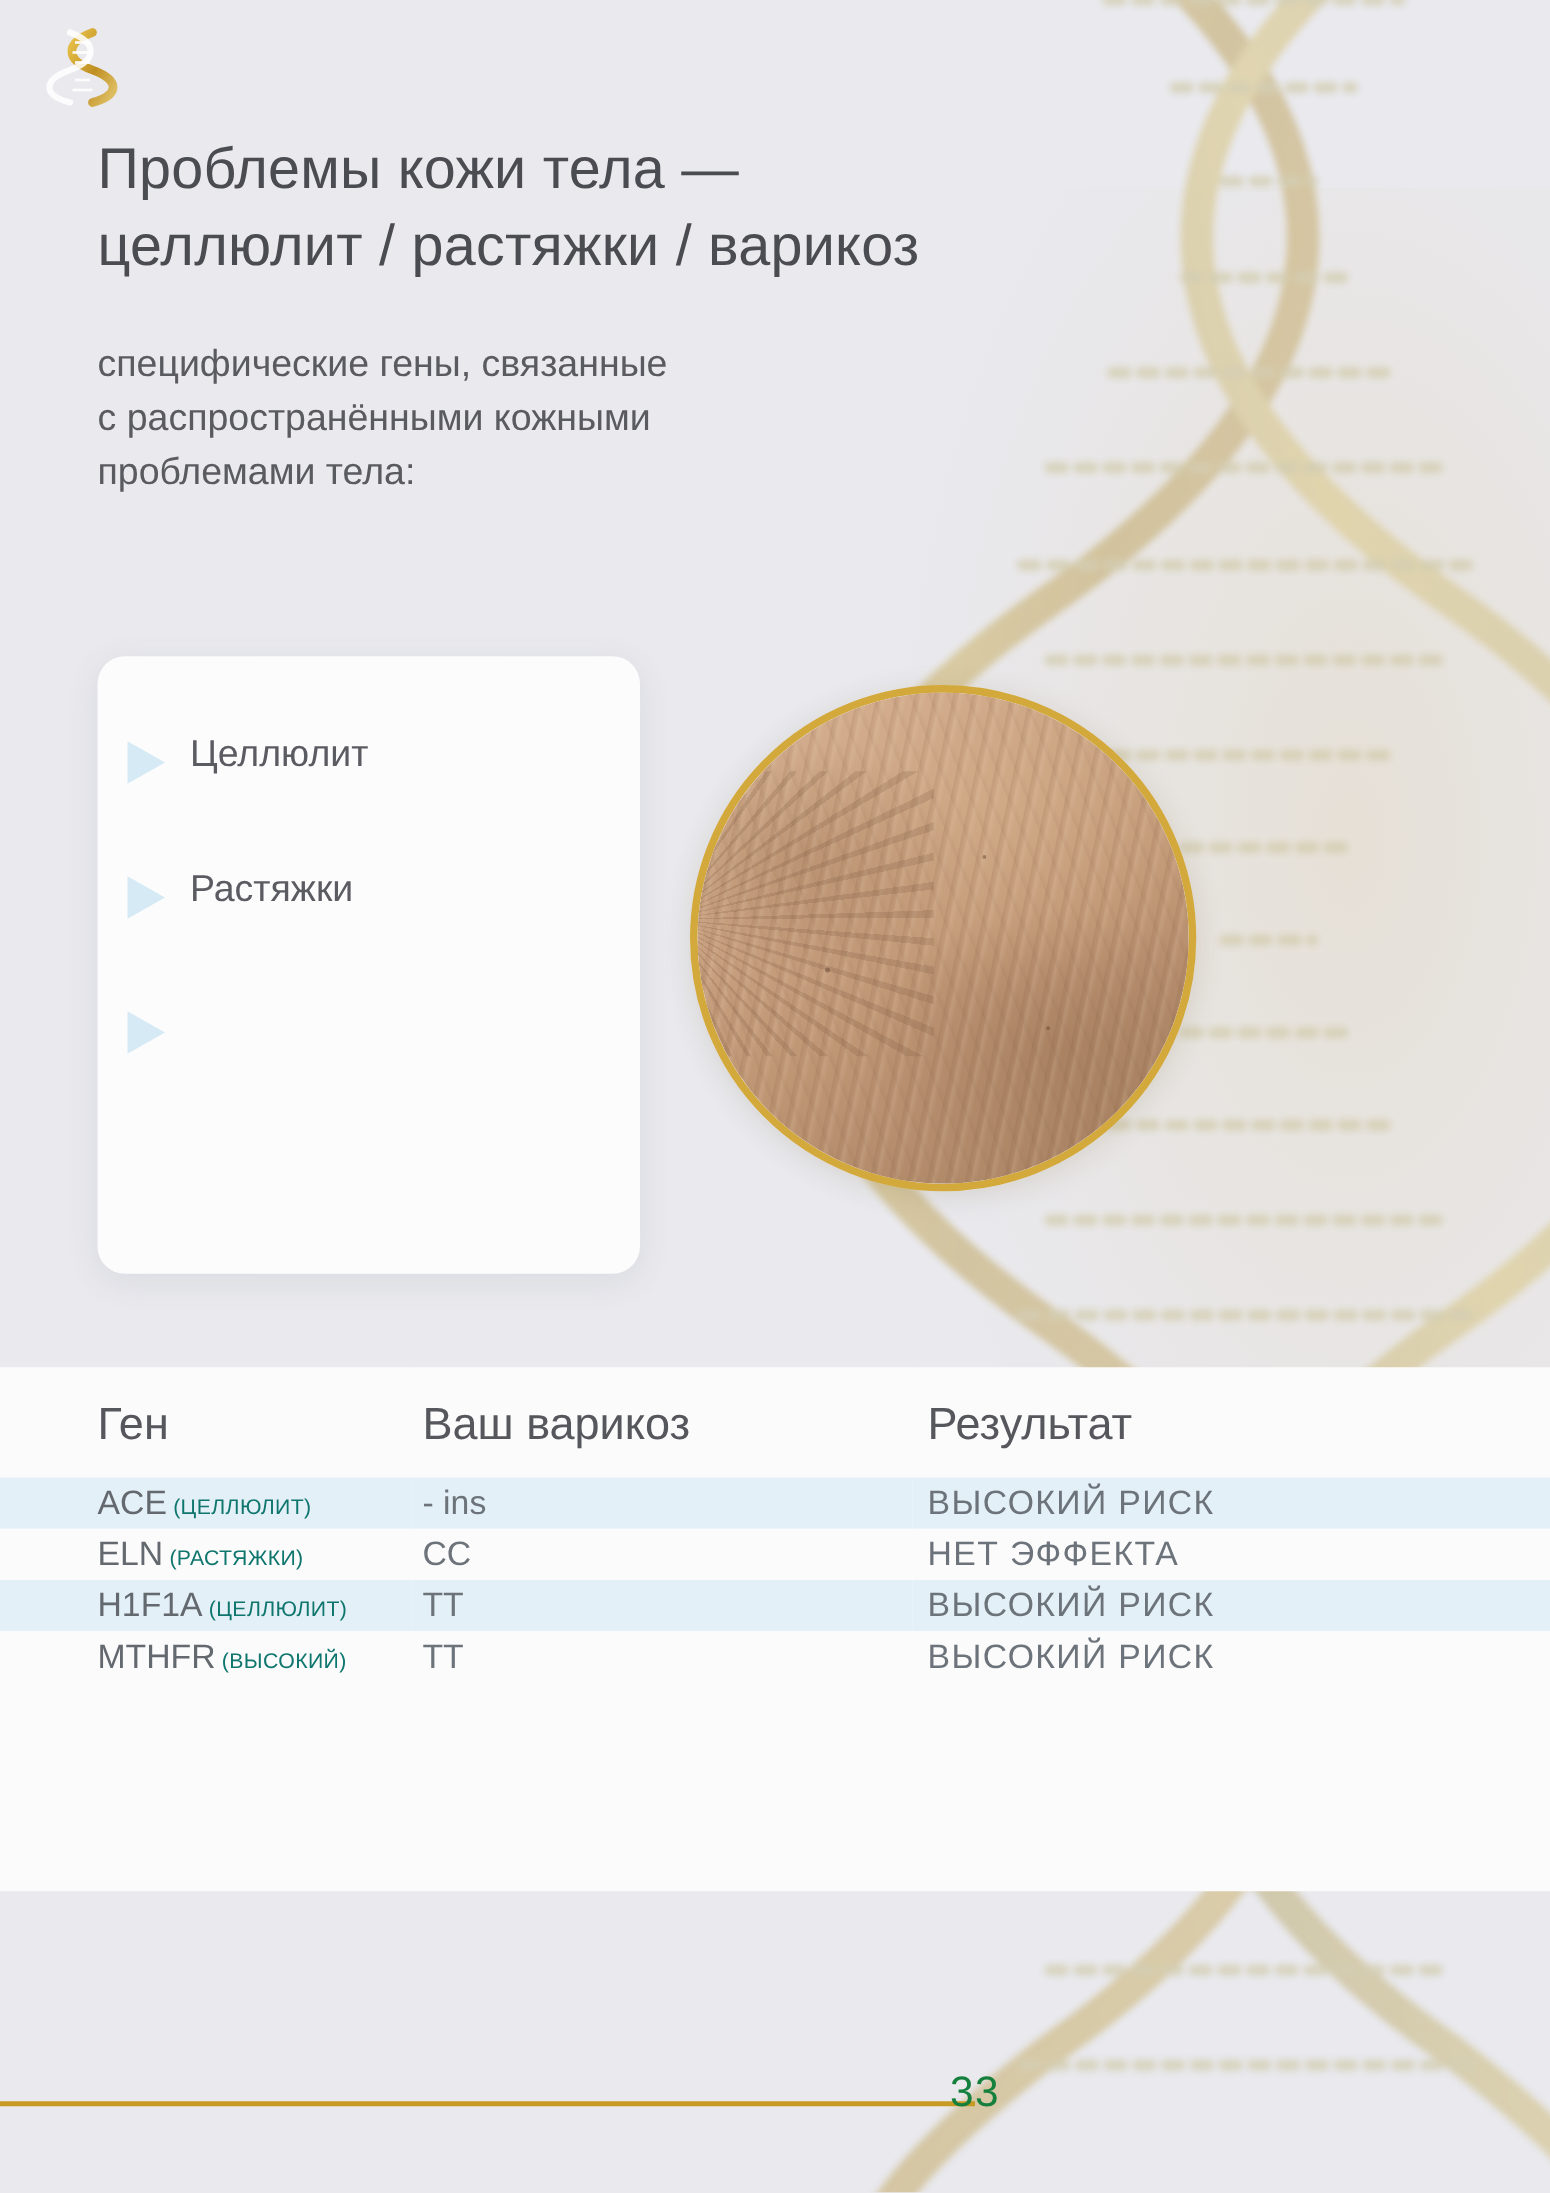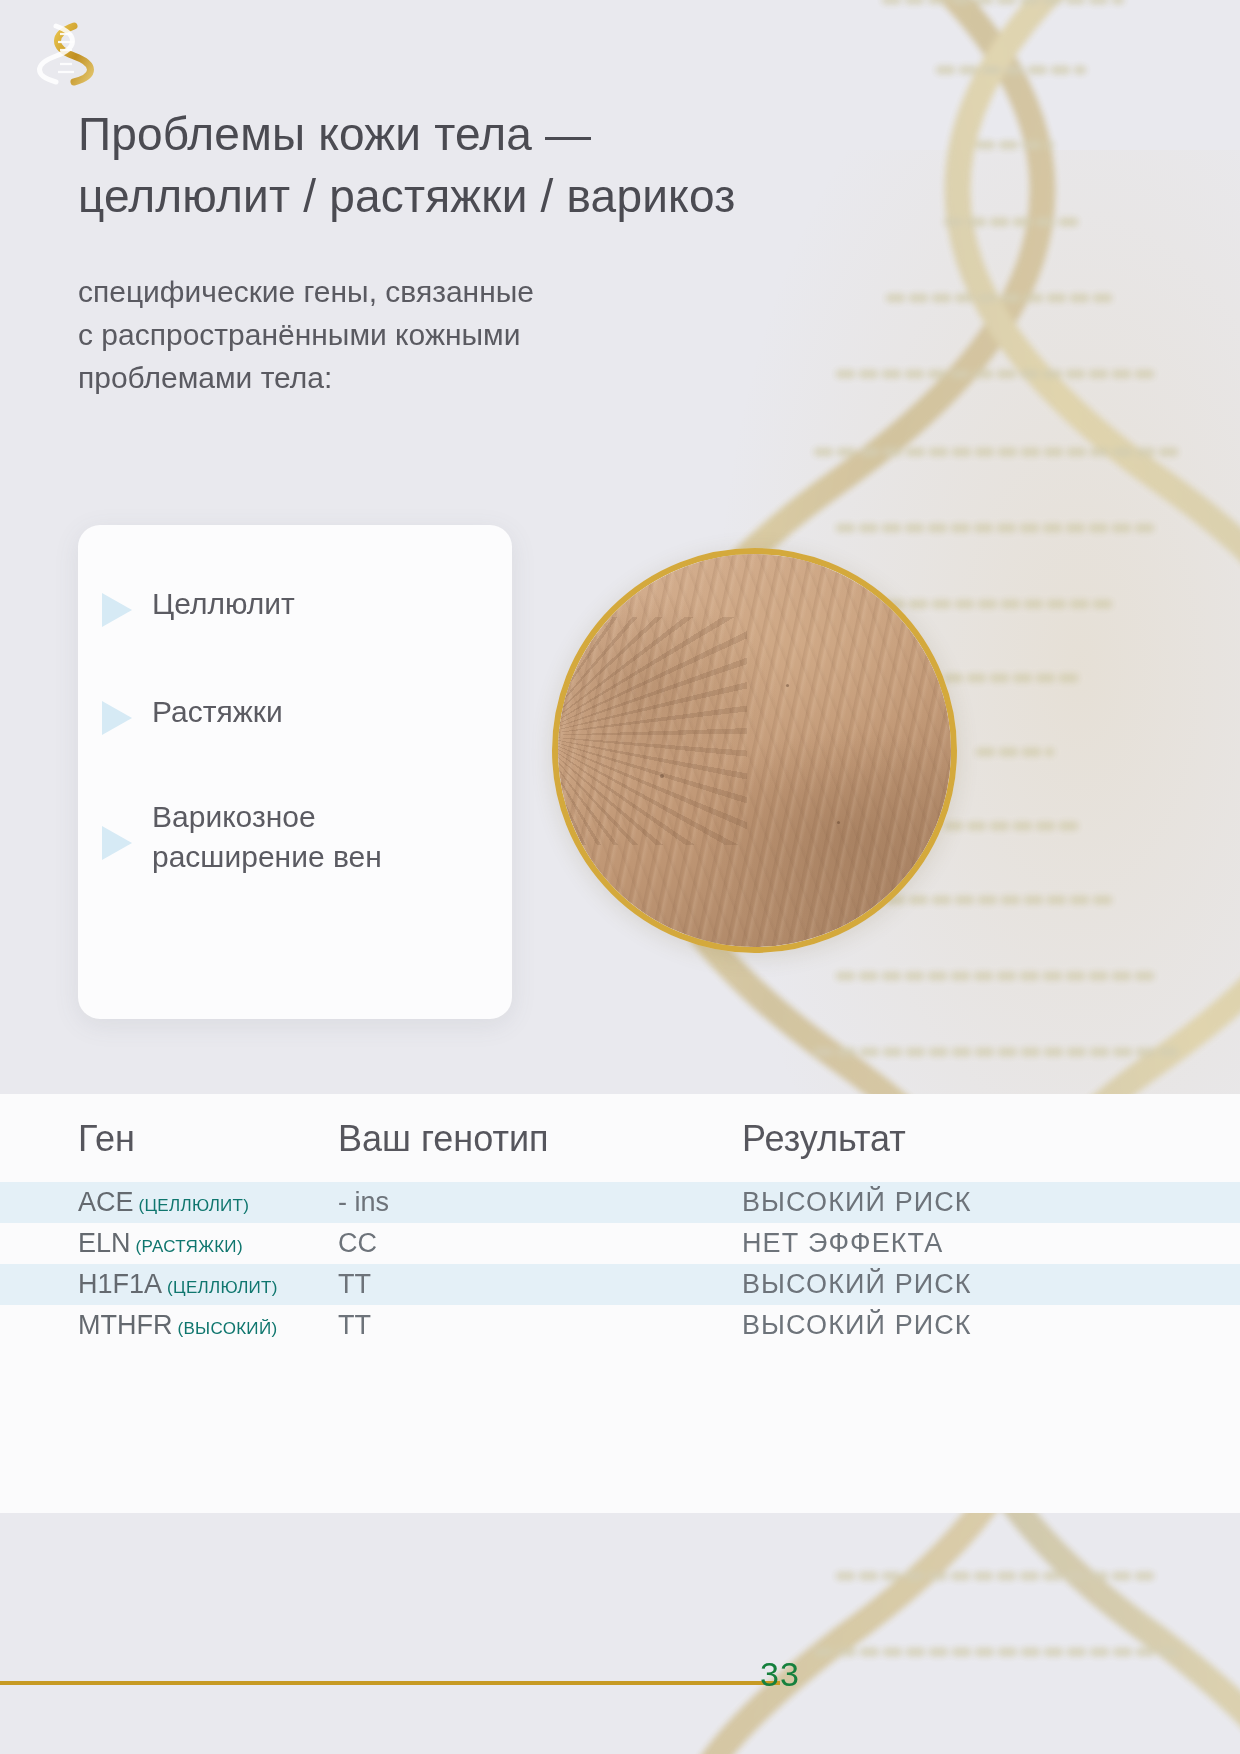--- a/index.html
+++ b/index.html
@@ -318,21 +318,20 @@
     <div class="bullet">
       <span class="tri"></span>
       <span class="bullet-label">Целлюлит</span>
     </div>
     <div class="bullet">
       <span class="tri"></span>
       <span class="bullet-label">Растяжки</span>
     </div>
     <div class="bullet">
       <span class="tri"></span>
-      <span class="bullet-label">Варикозное расширение вен</span>
     </div>
   </div>
 
   <div class="photo">
     <div class="photo-inner"></div>
     <div class="photo-striae"></div>
     <div class="photo-striae2"></div>
     <div class="photo-fold"></div>
     <div class="photo-speck" style="left:26%; top:56%;"></div>
     <div class="photo-speck" style="left:58%; top:33%; width:3px; height:3px;"></div>
@@ -342,21 +341,21 @@
   <div class="table-band">
     <table class="tbl">
       <colgroup>
           <col class="c-gene">
           <col class="c-geno">
           <col class="c-res">
         </colgroup>
       <thead>
         <tr>
           <th class="h-gene">Ген</th>
-          <th class="h-geno">Ваш генотип</th>
+          <th class="h-geno">Ваш варикоз</th>
           <th class="h-res">Результат</th>
         </tr>
       </thead>
       <tbody>
         <tr class="alt">
           <td class="gene">
             <span>ACE</span><span class="sub">(ЦЕЛЛЮЛИТ)</span>
           </td>
           <td class="geno">- ins</td>
           <td class="res res-high">ВЫСОКИЙ РИСК</td>

